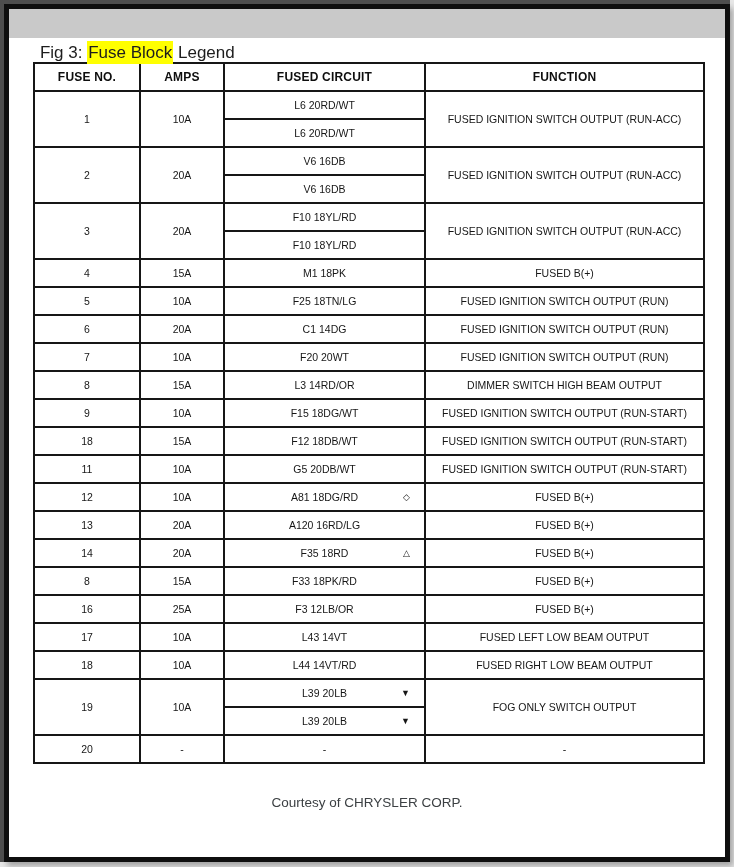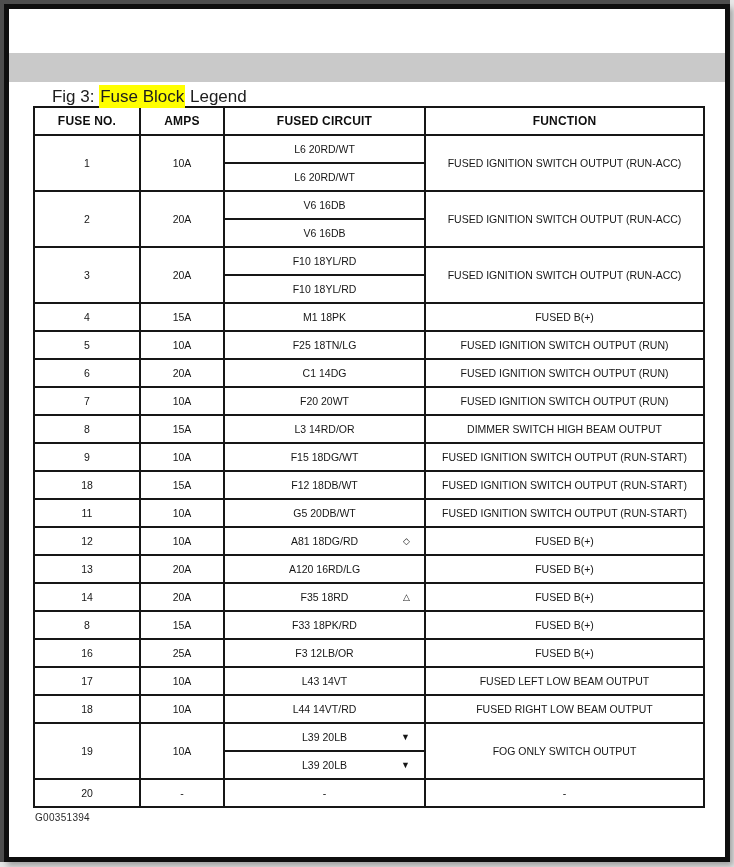--- a/index.html
+++ b/index.html
@@ -16,25 +16,24 @@
     border: 5px solid #0f0f0f;
     background: #ffffff;
     box-shadow: -4px 0 0 #4e4e4e, 0 -4px 0 #4e4e4e, -4px -4px 0 #4e4e4e,
                 3px 4px 6px rgba(0,0,0,0.30);
     position: relative;
   }
   .titlebar {
     height: 29px;
     background: #c9c9c9;
     line-height: 29px;
-    padding-left: 24px;
+    padding-left: 12px;
     font-size: 17px;
     color: #1d1d1d;
     white-space: pre;
-    margin-top: 44px;
   }
   .titlebar .hl {
     background: #ffff00;
     padding: 2px 1px;
   }
   .content { color: #141414; }
 
   table.fuse {
     border-collapse: collapse;
     table-layout: fixed;
@@ -245,15 +244,15 @@
           </tr>
           <tr>
             <td rowspan="1">20</td>
             <td rowspan="1">-</td>
             <td class="circuit"><span>-</span></td>
             <td rowspan="1">-</td>
           </tr>
         </tbody>
     </table>
 
-    <div class="doccode">G00351394</div>
+    <div class="courtesy">Courtesy of CHRYSLER CORP.</div>
   </div>
 </div>
 
 </body></html>

